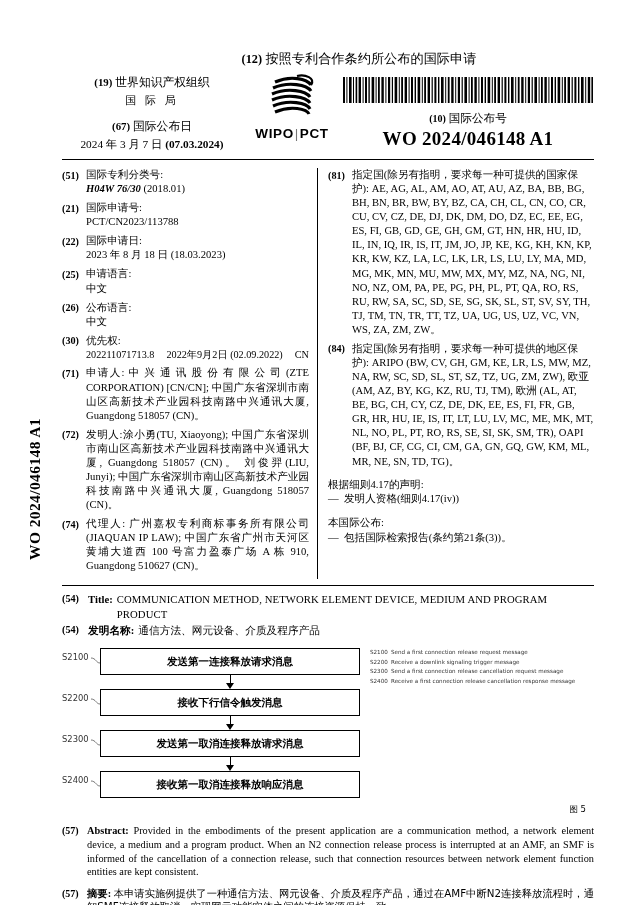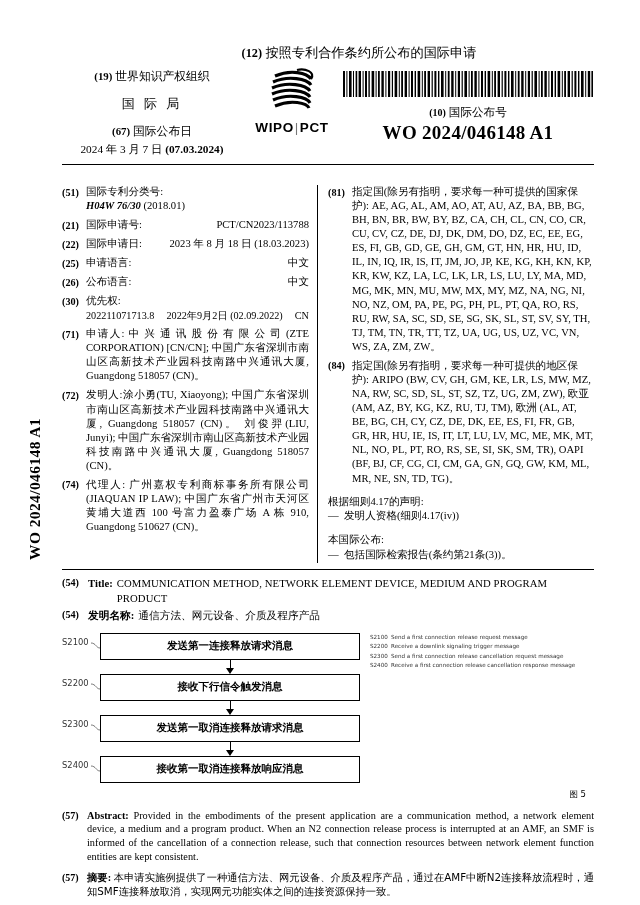--- a/index.html
+++ b/index.html
@@ -33,21 +33,21 @@
     font-weight: bold;
     font-size: 15.5px;
     letter-spacing: 0.4px;
     white-space: nowrap;
     color: #000;
   }
 
   #content {
     position: absolute;
     left: 62px;
-    top: 34px;
+    top: 40px;
     width: 532px;
     height: 840px;
   }
 
   
   .hdr-title {
     text-align: center;
     font-size: 13.2px;
     margin: 10px 0 2px 62px;
     white-space: nowrap;
@@ -63,23 +63,23 @@
     width: 180px;
     text-align: center;
     padding-top: 2px;
   }
   .hdr-left .wipo-org {
     font-size: 11.8px;
     white-space: nowrap;
   }
   .hdr-left .wipo-org .num { font-weight: bold; font-size: 10.8px; }
   .hdr-left .bureau {
-    font-size: 13px;
+    font-size: 11px;
     letter-spacing: 3px;
-    margin-top: 10px;
+    margin-top: 2px;
   }
   .hdr-left .pubdate-lbl {
     font-size: 11.8px;
     margin-top: 11px;
   }
   .hdr-left .pubdate-lbl .num { font-weight: bold; font-size: 10.8px; }
   .hdr-left .pubdate-val {
     font-size: 11.3px;
     margin-top: 2px;
     white-space: nowrap;
@@ -117,41 +117,41 @@
     margin-top: 2px;
     white-space: nowrap;
   }
 
   .rule { border: 0; border-top: 1.1px solid #000; margin: 7px 0 0 0; }
   .rule-thin { border: 0; border-top: 0.8px solid #000; margin: 6px 0 0 0; }
 
   
   .cols {
     display: flex;
-    margin-top: 20px;
+    margin-top: 8px;
   }
   .col-l { width: 255px; padding-right: 8px; }
   .col-sep { width: 1px; background: #000; margin: 0 6px 0 0; }
   .col-r { flex: 1; padding-left: 4px; }
 
   .fld {
     display: flex;
     font-size: 10.6px;
     line-height: 1.33;
     margin-bottom: 5px;
   }
   .fld .code {
     font-weight: bold;
     flex: 0 0 24px;
     font-size: 10.2px;
     padding-top: 0.5px;
   }
   .fld .body { flex: 1; }
 
-  .row2 { display: flex; justify-content: space-between; }
+  .row2 { display: flex; justify-content: space-between; flex-direction: column; }
   .ipc { font-weight: bold; font-style: italic; }
   .just { text-align: justify; text-justify: inter-character; }
 
   .prio-line { display: flex; justify-content: space-between; font-size: 10.2px; }
   .prio-line span { white-space: nowrap; }
 
   .decl { font-size: 10.6px; line-height: 1.4; margin-top: 9px; }
   .decl .item { display: flex; }
   .decl .dash { flex: 0 0 16px; }
 

